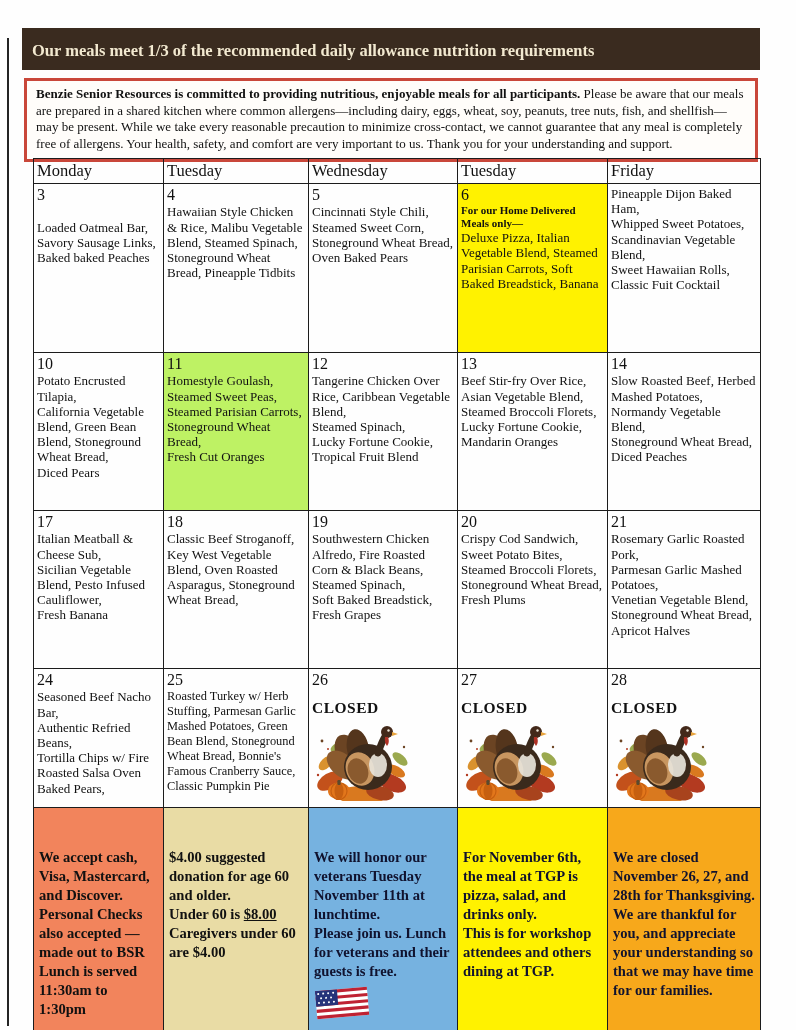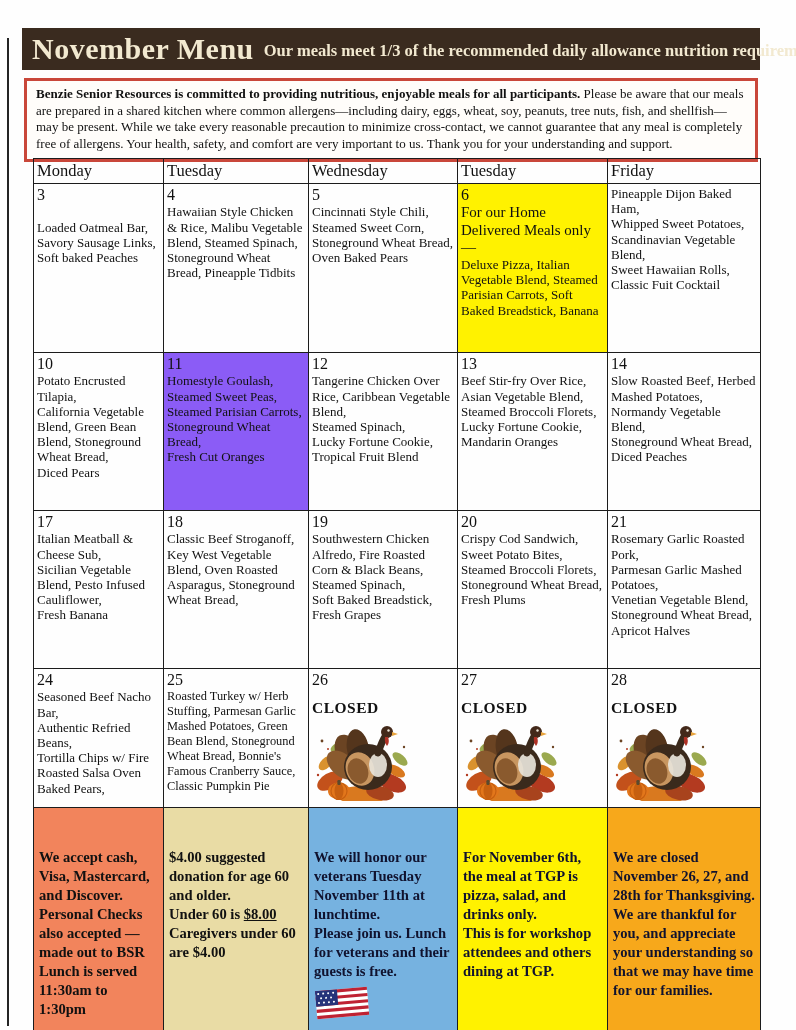--- a/index.html
+++ b/index.html
@@ -52,24 +52,24 @@
   table.cal td, table.cal th {
     border: 1.5px solid #1c1c1c;
     vertical-align: top;
     text-align: left;
     padding: 2px 3px;
     overflow: hidden;
   }
   th.dayhead { font-weight: normal; font-size: 16.5px; padding: 2px 0 3px; }
   .date { font-size: 16px; line-height: 1.15; }
   .menu { font-size: 13px; line-height: 1.17; white-space: pre-line; }
-  .menu-bold { font-size: 15px; line-height: 1.17; font-weight: normal; }
+  .menu-bold { font-size: 11px; line-height: 1.17; font-weight: bold; }
   td.small-text .menu { font-size: 12.4px; line-height: 1.2; }
   td.hl-yellow { background: #fff200; }
-  td.hl-blue   { background: #8b5cf6; }
+  td.hl-blue   { background: #bef264; }
   .closed { font-weight: bold; font-size: 15.5px; letter-spacing: 0.5px; margin: 10px 0 2px; }
   .turkey-wrap { margin-top: 2px; }
   
   tr.footer td {
     font-weight: bold; font-size: 14.6px; line-height: 1.3;
     padding: 4px 5px; vertical-align: top;
   }
   td.f-salmon { background: #f2845c; text-align: left; }
   td.f-tan    { background: #e9dca5; }
   td.f-blue   { background: #76b2e0; color: #10122e; }
@@ -80,21 +80,20 @@
   .u { text-decoration: underline; }
   .flag-wrap { margin-top: 4px; }
 </style>
 </head>
 <body>
 
 <div class="page">
   <div class="scan-line"></div>
 
   <div class="titlebar">
-    <span class="title">November Menu</span>
     <span class="subtitle">Our meals meet 1/3 of the recommended daily allowance nutrition requirements</span>
   </div>
 
   <div class="notice"><b>Benzie Senior Resources is committed to providing nutritious, enjoyable meals for all participants.</b><span> Please be aware that our meals are prepared in a shared kitchen where common allergens—including dairy, eggs, wheat, soy, peanuts, tree nuts, fish, and shellfish—may be present. While we take every reasonable precaution to minimize cross-contact, we cannot guarantee that any meal is completely free of allergens. Your health, safety, and comfort are very important to us. Thank you for your understanding and support.</span></div>
 
   <svg width="0" height="0" style="position:absolute" aria-hidden="true">
     <defs>
       <g id="turkey-art">
 
         <ellipse cx="18" cy="62" rx="14" ry="8" fill="#c3511b" transform="rotate(-30 18 62)"></ellipse>
@@ -174,21 +173,21 @@
       <th class="dayhead">Tuesday</th>
       <th class="dayhead">Friday</th>
     </tr>
 
     <tr style="height:169px">
       <td>
         <div class="date">3</div>
         <div class="menu">
 Loaded Oatmeal Bar,
 Savory Sausage Links,
-Soft baked Peaches</div>
+Baked baked Peaches</div>
       </td>
       <td>
         <div class="date">4</div>
         <div class="menu">Hawaiian Style Chicken &amp; Rice, Malibu Vegetable Blend, Steamed Spinach, Stoneground Wheat Bread, Pineapple Tidbits</div>
       </td>
       <td>
         <div class="date">5</div>
         <div class="menu">Cincinnati Style Chili,
 Steamed Sweet Corn, Stoneground Wheat Bread,
 Oven Baked Pears</div>

